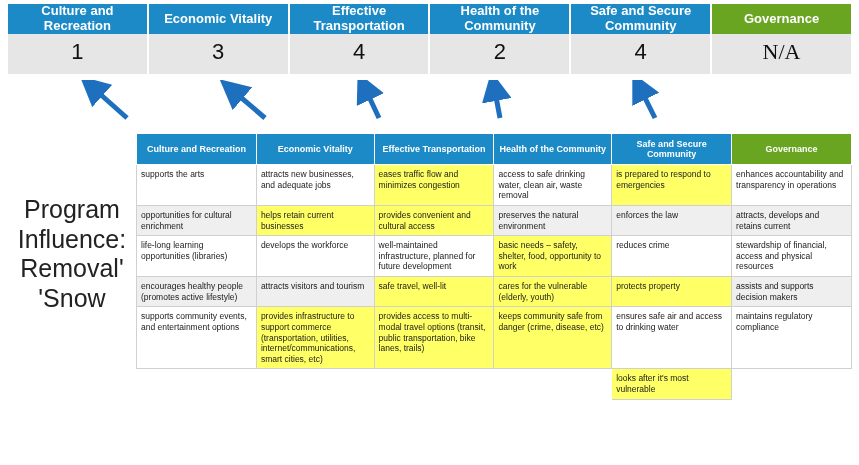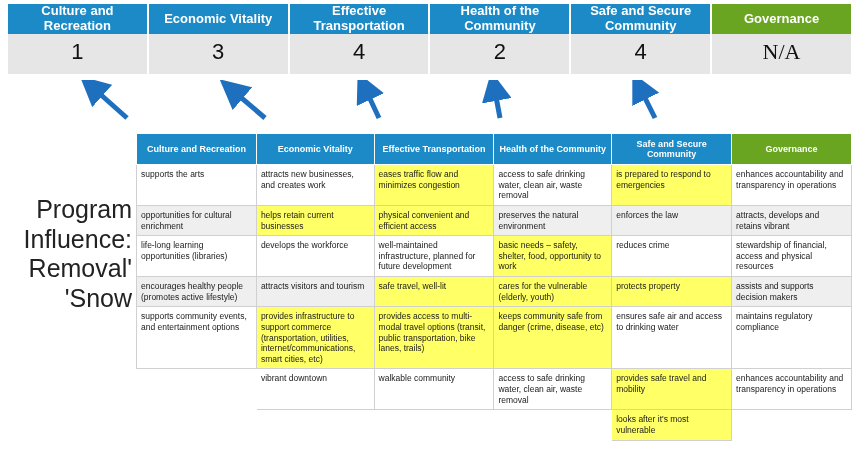--- a/index.html
+++ b/index.html
@@ -77,21 +77,21 @@
 
   
   #caption {
     position: absolute;
     left: 12px;
     top: 195px;
     width: 120px;
     font-size: 25px;
     color: #222222;
     line-height: 1.18;
-    text-align: right;
+    text-align: center;
   }
 
   
   #matrix {
     position: absolute;
     left: 136px;
     top: 133px;
     width: 716px;
     border-collapse: collapse;
     table-layout: fixed;
@@ -192,33 +192,33 @@
       <th>Economic Vitality</th>
       <th>Effective Transportation</th>
       <th>Health of the Community</th>
       <th>Safe and Secure Community</th>
       <th class="gov">Governance</th>
     </tr>
   </thead>
   <tbody id="matrix-body">
       <tr>
         <td>supports the arts</td>
-        <td>attracts new businesses, and creates work</td>
+        <td>attracts new businesses, and adequate jobs</td>
         <td class="hl">eases traffic flow and minimizes congestion</td>
         <td>access to safe drinking water, clean air, waste removal</td>
         <td class="hl">is prepared to respond to emergencies</td>
         <td>enhances accountability and transparency in operations</td>
       </tr>
       <tr class="shade">
         <td>opportunities for cultural enrichment</td>
         <td class="hl">helps retain current businesses</td>
-        <td class="hl">physical convenient and efficient access</td>
+        <td class="hl">provides convenient and cultural access</td>
         <td>preserves the natural environment</td>
         <td>enforces the law</td>
-        <td>attracts, develops and retains vibrant</td>
+        <td>attracts, develops and retains current</td>
       </tr>
       <tr>
         <td>life-long learning opportunities (libraries)</td>
         <td>develops the workforce</td>
         <td>well-maintained infrastructure, planned for future development</td>
         <td class="hl">basic needs – safety, shelter, food, opportunity to work</td>
         <td>reduces crime</td>
         <td>stewardship of financial, access and physical resources</td>
       </tr>
       <tr class="shade">
@@ -230,28 +230,20 @@
         <td>assists and supports decision makers</td>
       </tr>
       <tr>
         <td>supports community events, and entertainment options</td>
         <td class="hl">provides infrastructure to support commerce (transportation, utilities, internet/communications, smart cities, etc)</td>
         <td class="hl">provides access to multi-modal travel options (transit, public transportation, bike lanes, trails)</td>
         <td class="hl">keeps community safe from danger (crime, disease, etc)</td>
         <td>ensures safe air and access to drinking water</td>
         <td>maintains regulatory compliance</td>
       </tr>
-      <tr>
-        <td class="empty"></td>
-        <td>vibrant downtown</td>
-        <td>walkable community</td>
-        <td>access to safe drinking water, clean air, waste removal</td>
-        <td class="hl">provides safe travel and mobility</td>
-        <td>enhances accountability and transparency in operations</td>
-      </tr>
       <tr class="shade">
         <td class="empty"></td>
         <td class="empty"></td>
         <td class="empty"></td>
         <td class="empty"></td>
         <td class="hl">looks after it's most vulnerable</td>
         <td class="empty"></td>
       </tr>
     </tbody>
 </table>

